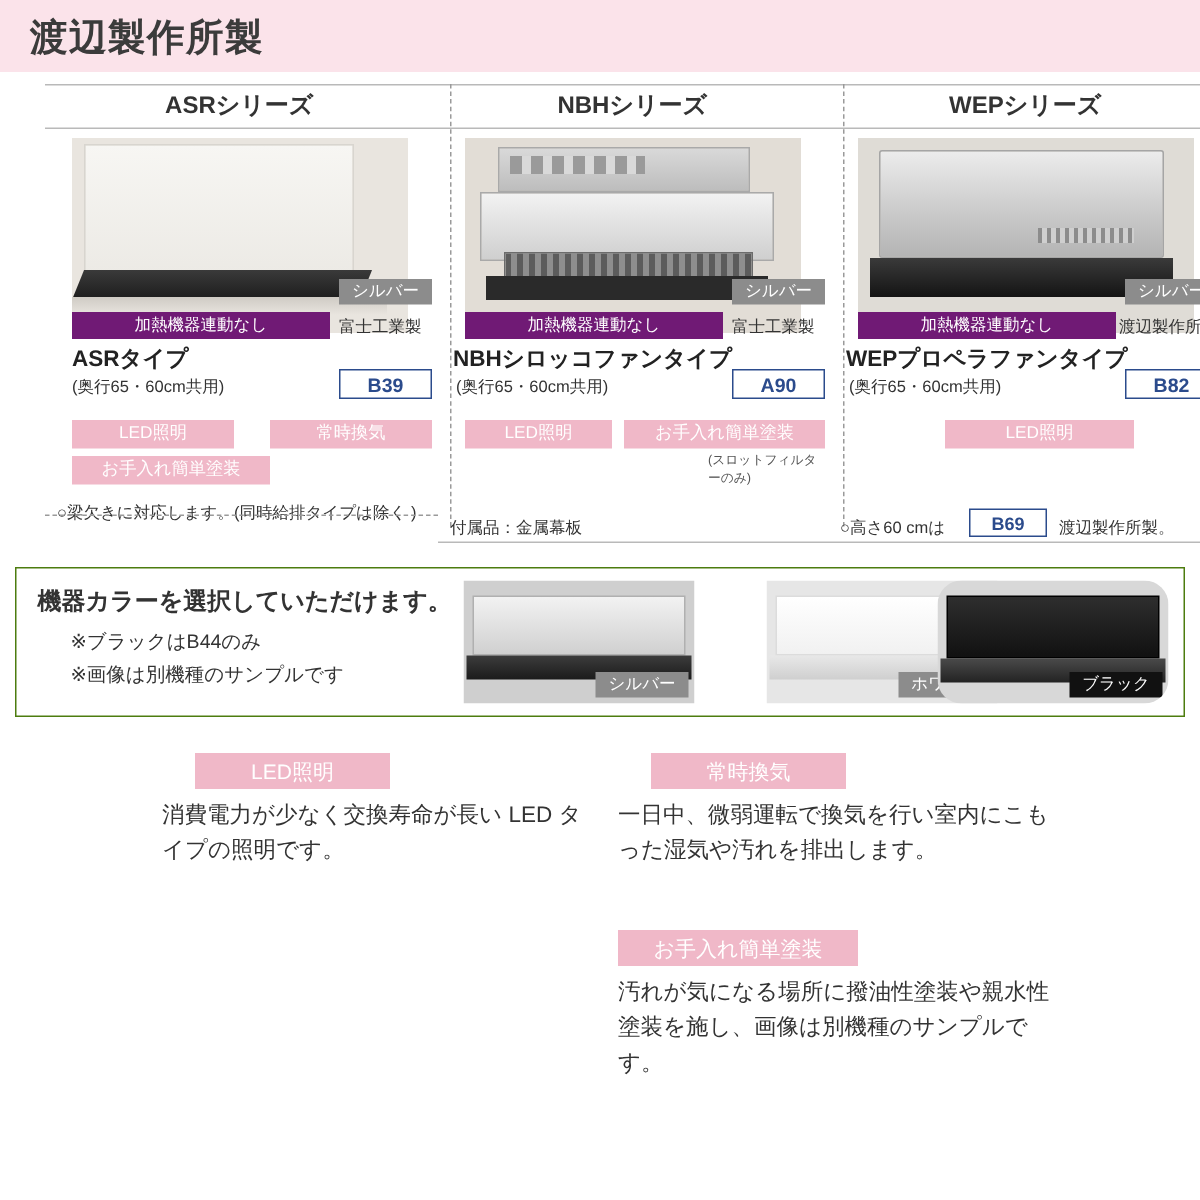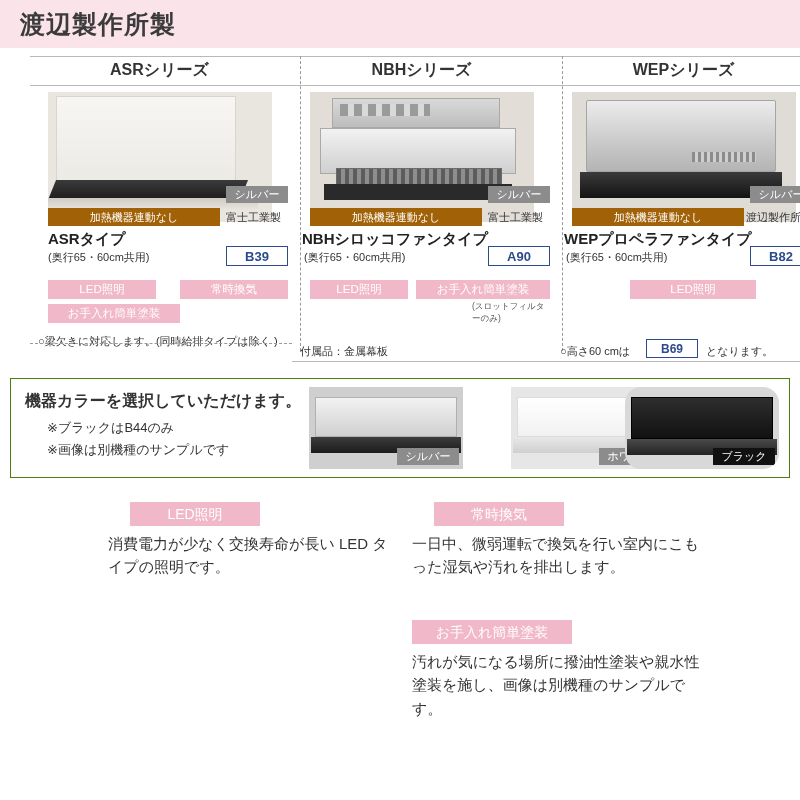--- a/index.html
+++ b/index.html
@@ -82,21 +82,21 @@
   .wep-bg { position:absolute; inset:0; background:#dfdcd6; }
   .wep-hood{position:absolute; left:14px; top:8px; width:190px; height:72px;
              background:linear-gradient(180deg,#ececec 0%,#c9c9c9 60%,#b4b4b4 100%);
              border:1px solid #a5a5a5; border-radius:2px;}
   .wep-lines{position:absolute; left:120px; top:60px; width:64px; height:10px;
              background:repeating-linear-gradient(90deg,#8c8c8c 0 3px,#cfcfcf 3px 6px);}
   .wep-dark{position:absolute; left:8px; top:80px; width:202px; height:26px;
              background:linear-gradient(180deg,#3a3a3a,#141414);}
   
   .grey-bar {
-    position:absolute; height:18px; background:#a16207; color:#fff;
+    position:absolute; height:18px; background:#701a75; color:#fff;
     font-size:11px; text-align:center; line-height:18px;
   }
   .maker {
     position:absolute; font-size:11px; color:#333;
   }
   .silver-tag {
     position:absolute; width:62px; height:17px; background:#8c8c8c;
     color:#fff; font-size:11px; text-align:center; line-height:17px;
   }
   .type-name {
@@ -249,21 +249,21 @@
     <div class="maker" style="left:192px; top:154px;">渡辺製作所製</div>
 
     <div class="type-name" style="left:10px; top:174px;">WEPプロペラファンタイプ</div>
     <div class="type-sub" style="left:12px; top:194px;">(奥行65・60cm共用)</div>
     <div class="code-box" style="left:196px; top:190px;">B82</div>
 
     <div class="pink-tag" style="left:76px; top:224px; width:126px;">LED照明</div>
 
     <div class="note" style="left:6px; top:288px;">○高さ60 cmは</div>
     <div class="code-box" style="left:92px; top:283px; width:52px; height:19px; line-height:18px; font-size:12px;">B69</div>
-    <div class="note" style="left:152px; top:288px;">となります。</div>
+    <div class="note" style="left:152px; top:288px;">渡辺製作所製。</div>
   </div>
 
   <div class="hdash" style="left:0; top:287px; width:262px;"></div>
   <div class="hline" style="left:262px; top:305px; width:518px;"></div>
 </div>
 
 <div class="color-panel">
   <div class="cp-title">機器カラーを選択していただけます。</div>
   <div class="cp-note1">※ブラックはB44のみ</div>
   <div class="cp-note2">※画像は別機種のサンプルです</div>

